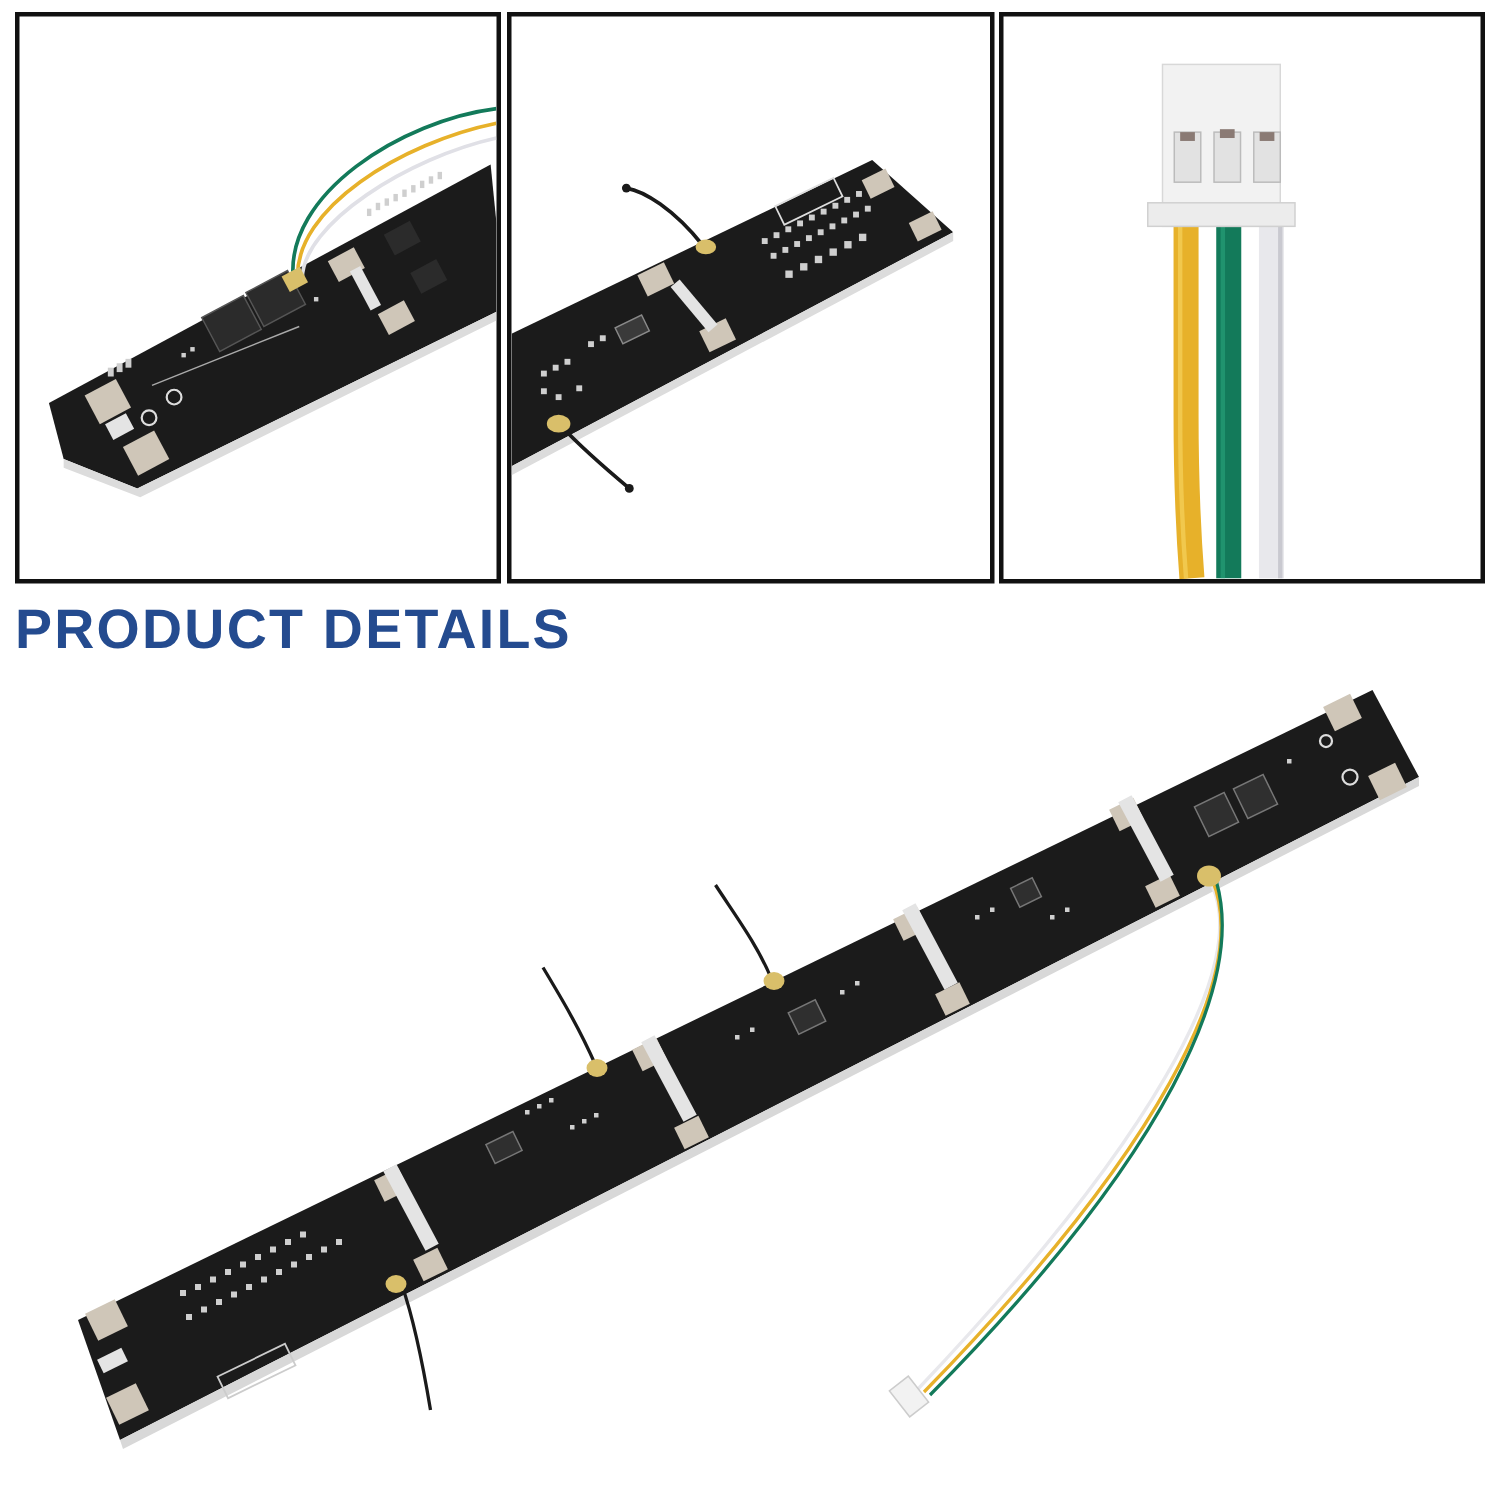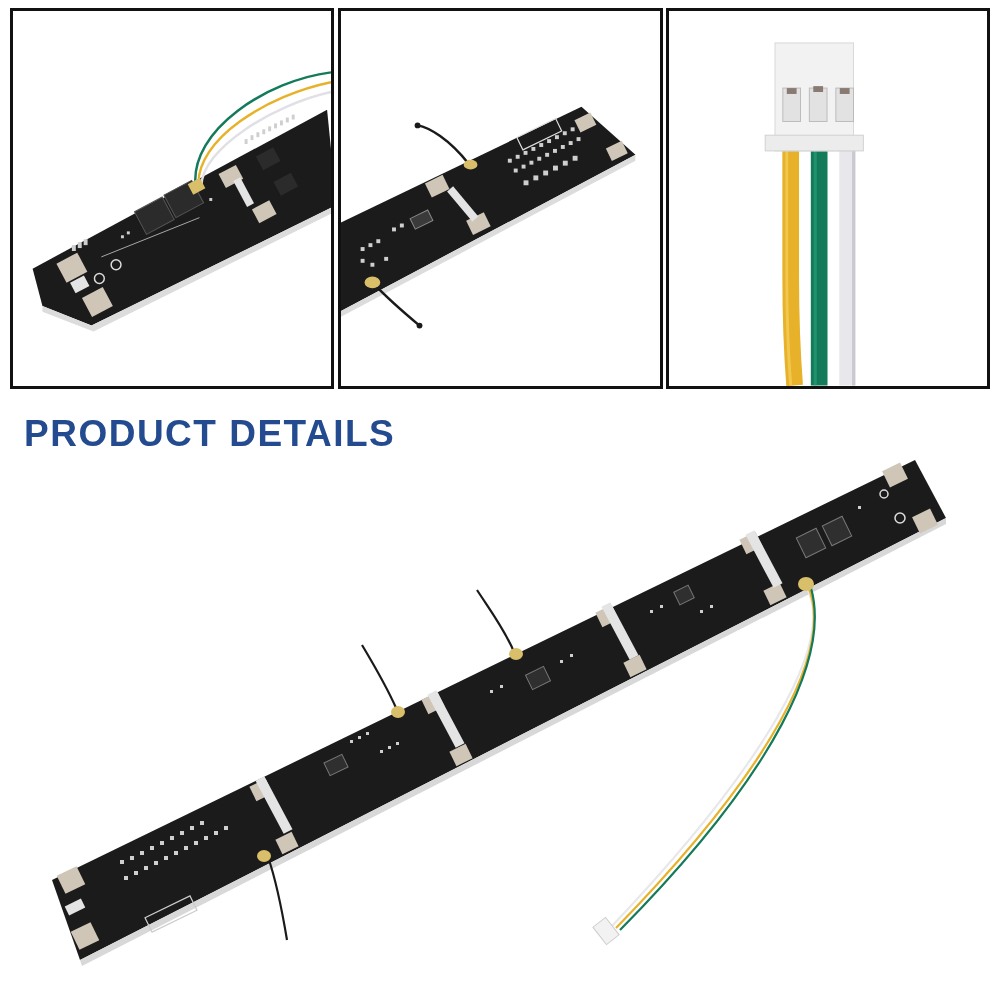--- a/index.html
+++ b/index.html
@@ -2,21 +2,21 @@
 <html><head>
 <meta charset="utf-8">
 <style>
   html,body{margin:0;padding:0;background:#ffffff;}
   body{width:1000px;height:1000px;position:relative;overflow:hidden;font-family:"Liberation Sans",sans-serif;}
   .panel{position:absolute;top:8px;height:381px;border:3px solid #111111;background:#ffffff;overflow:hidden;box-sizing:border-box;}
   .panel svg{position:absolute;left:0;top:0;width:100%;height:100%;}
   #panel-1{left:10px;width:324px;}
   #panel-2{left:338px;width:325px;}
   #panel-3{left:666px;width:324px;}
-  .heading{position:absolute;left:10px;top:398px;font-family:"Liberation Sans",sans-serif;font-weight:bold;font-size:37px;letter-spacing:1.5px;color:#244b8f;margin:14px;line-height:44px;}
+  .heading{position:absolute;left:10px;top:398px;font-family:"Liberation Sans",sans-serif;font-weight:bold;font-size:37px;letter-spacing:1.5px;color:#244b8f;margin:0;line-height:44px;}
   .hero{position:absolute;left:0;top:440px;width:1000px;height:560px;}
   .hero svg{width:100%;height:100%;}
 </style>
 </head>
 <body>
 
 <div class="panel" id="panel-1" title="Close-up of PCB end with MOSFETs and wire harness">
   <svg viewBox="0 0 324 381">
 
     <g>

